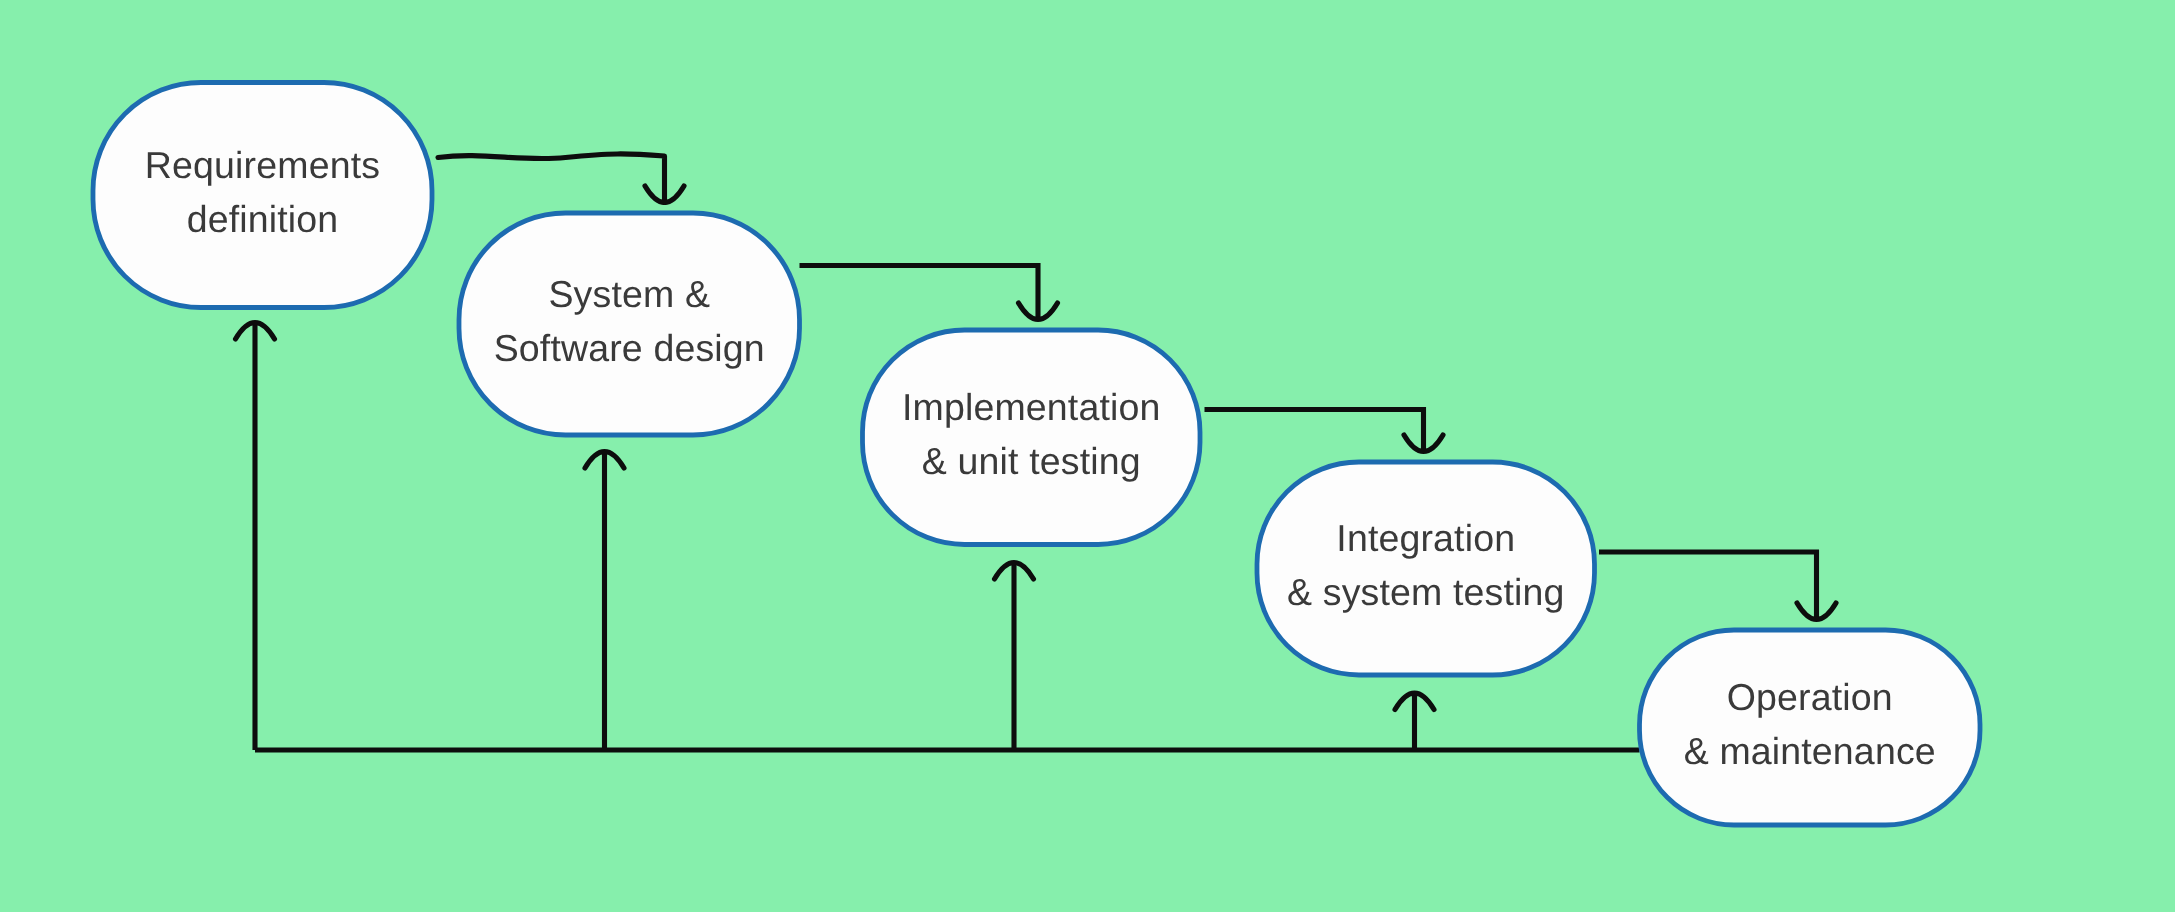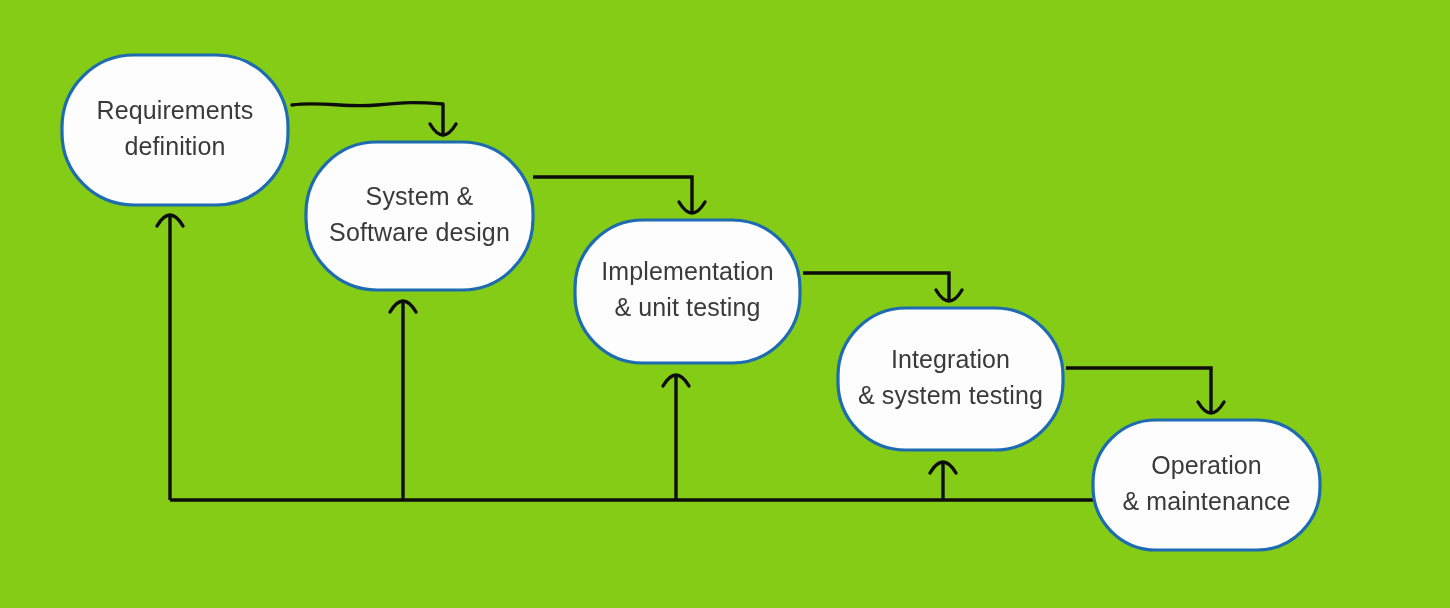--- a/index.html
+++ b/index.html
@@ -5,21 +5,21 @@
 <style>
   html, body {
     margin: 0;
     padding: 0;
     background: #ffffff;
   }
   #canvas {
     position: relative;
     width: 1450px;
     height: 608px;
-    background: #84cc16;
+    background: #86efac;
     overflow: hidden;
     font-family: "Liberation Sans", sans-serif;
   }
   #diagram-svg {
     position: absolute;
     left: 0;
     top: 0;
     width: 1450px;
     height: 608px;
   }

